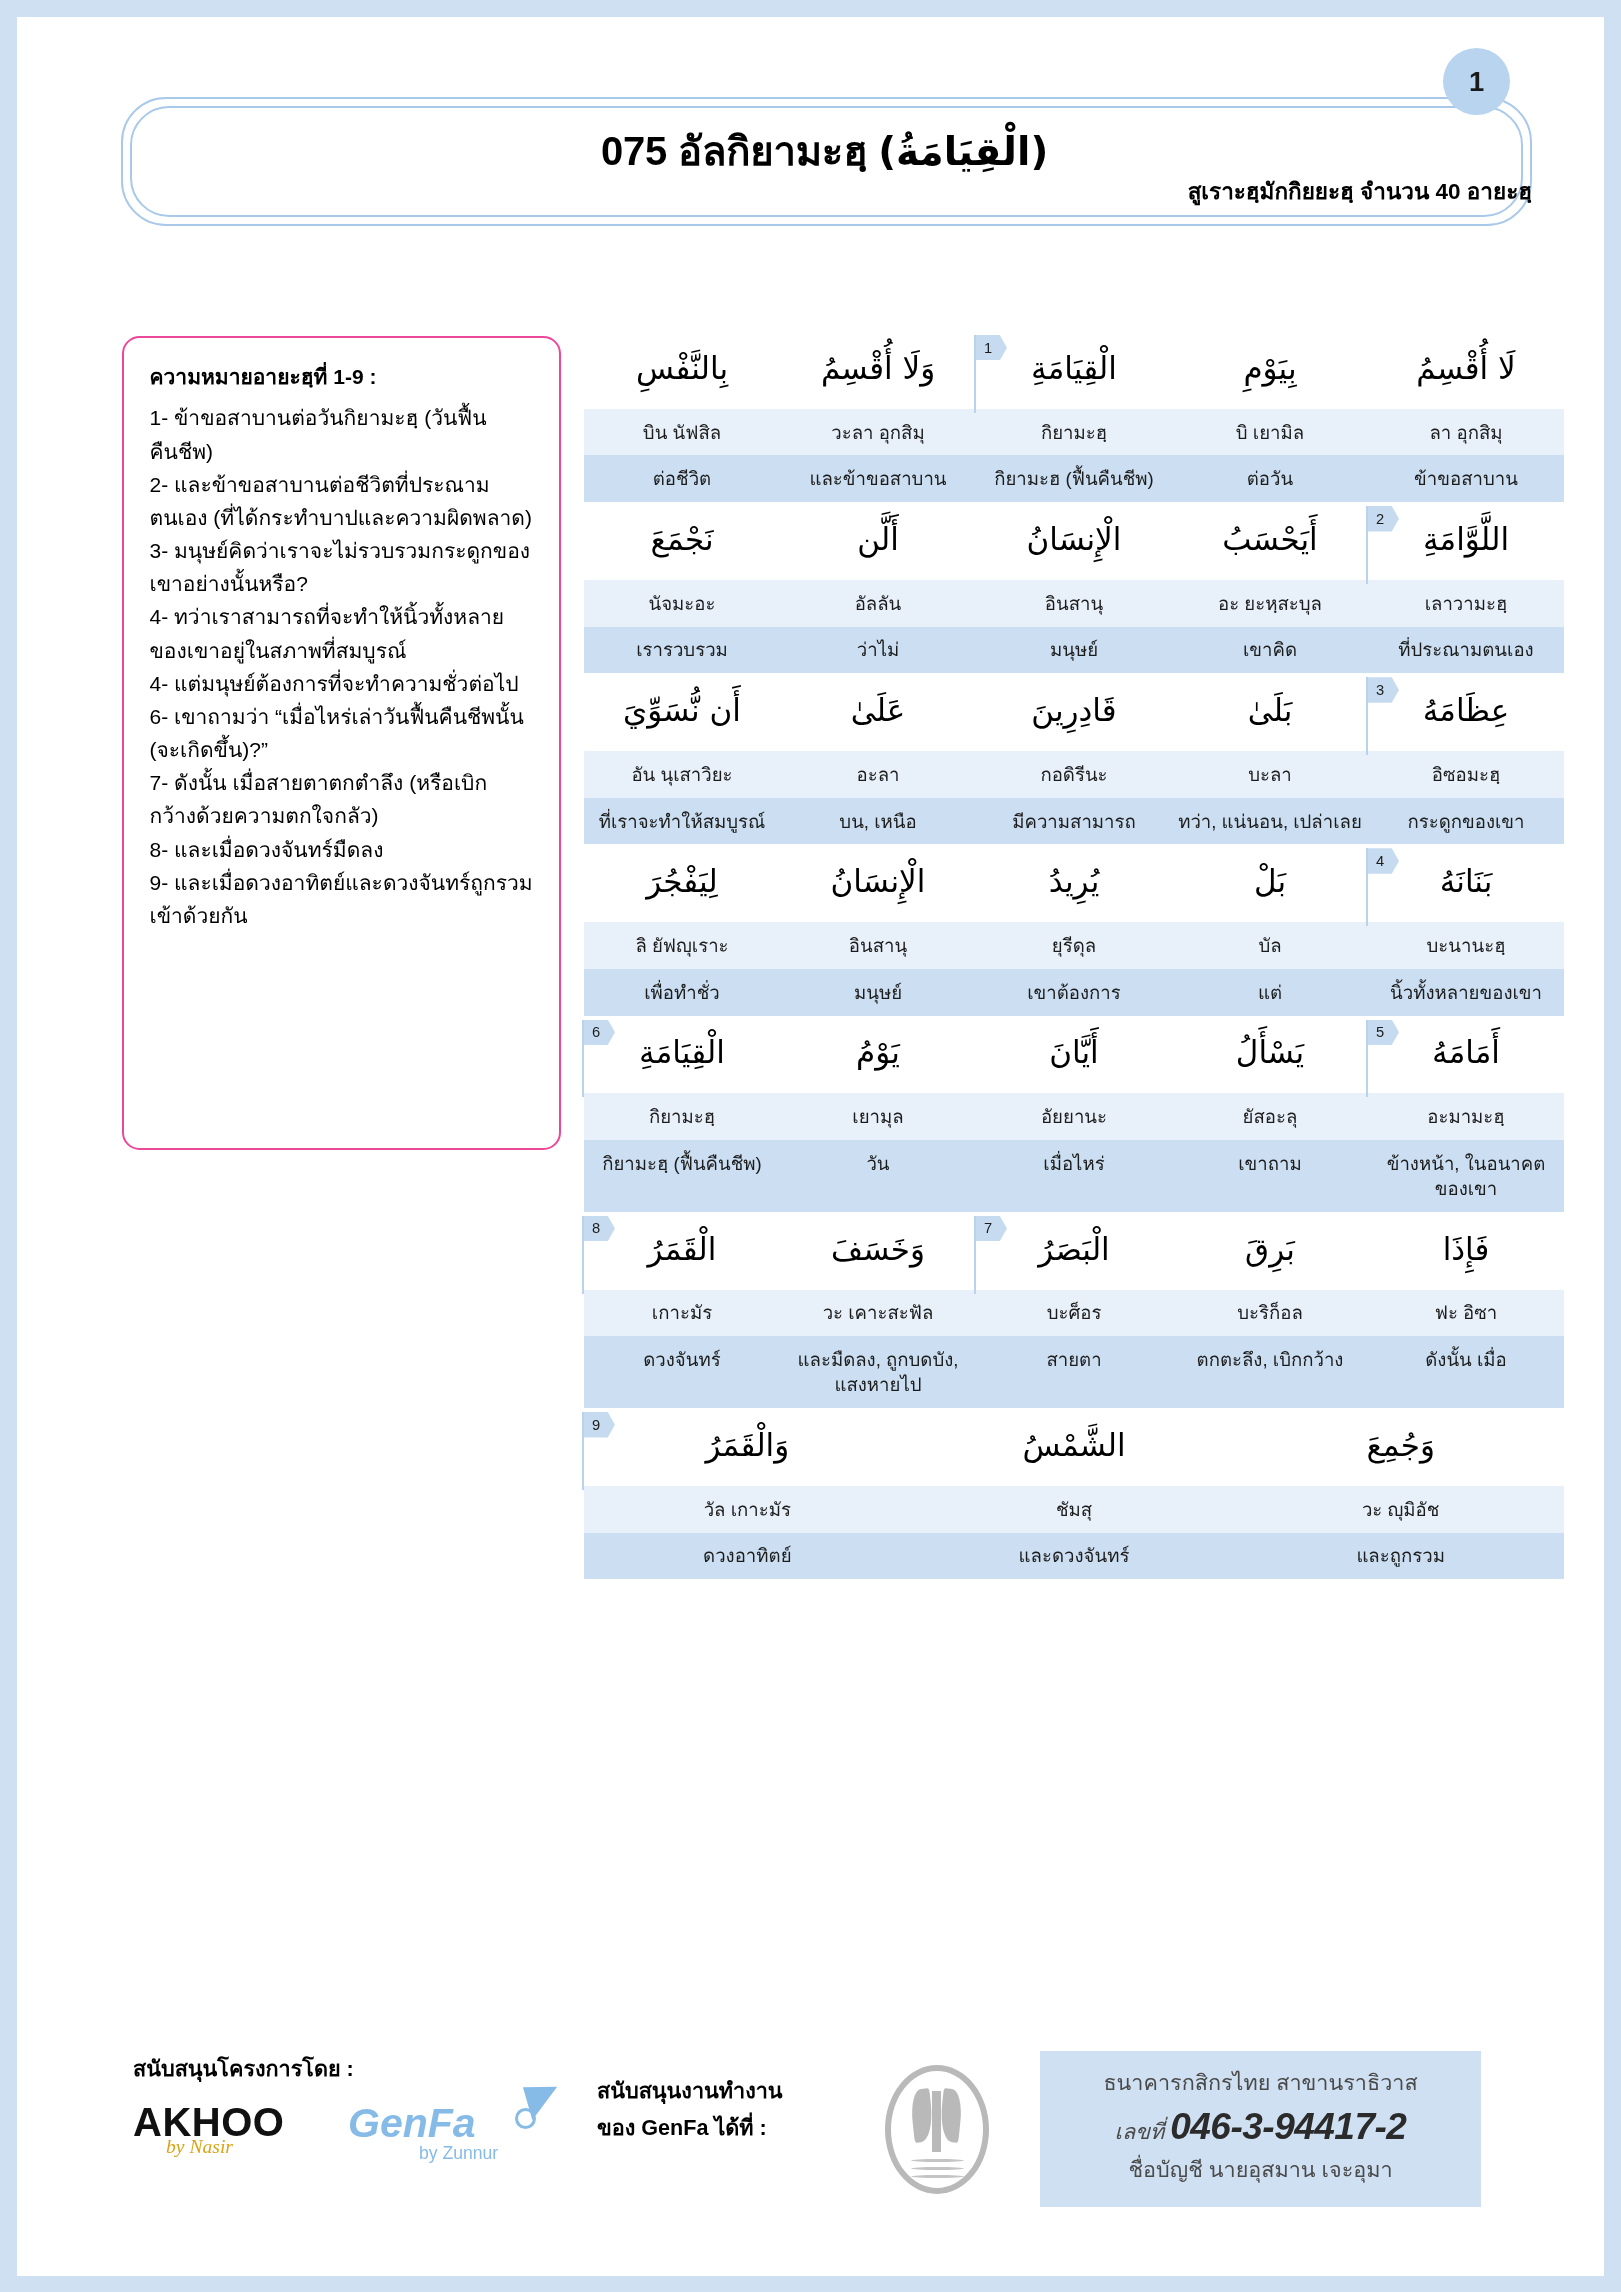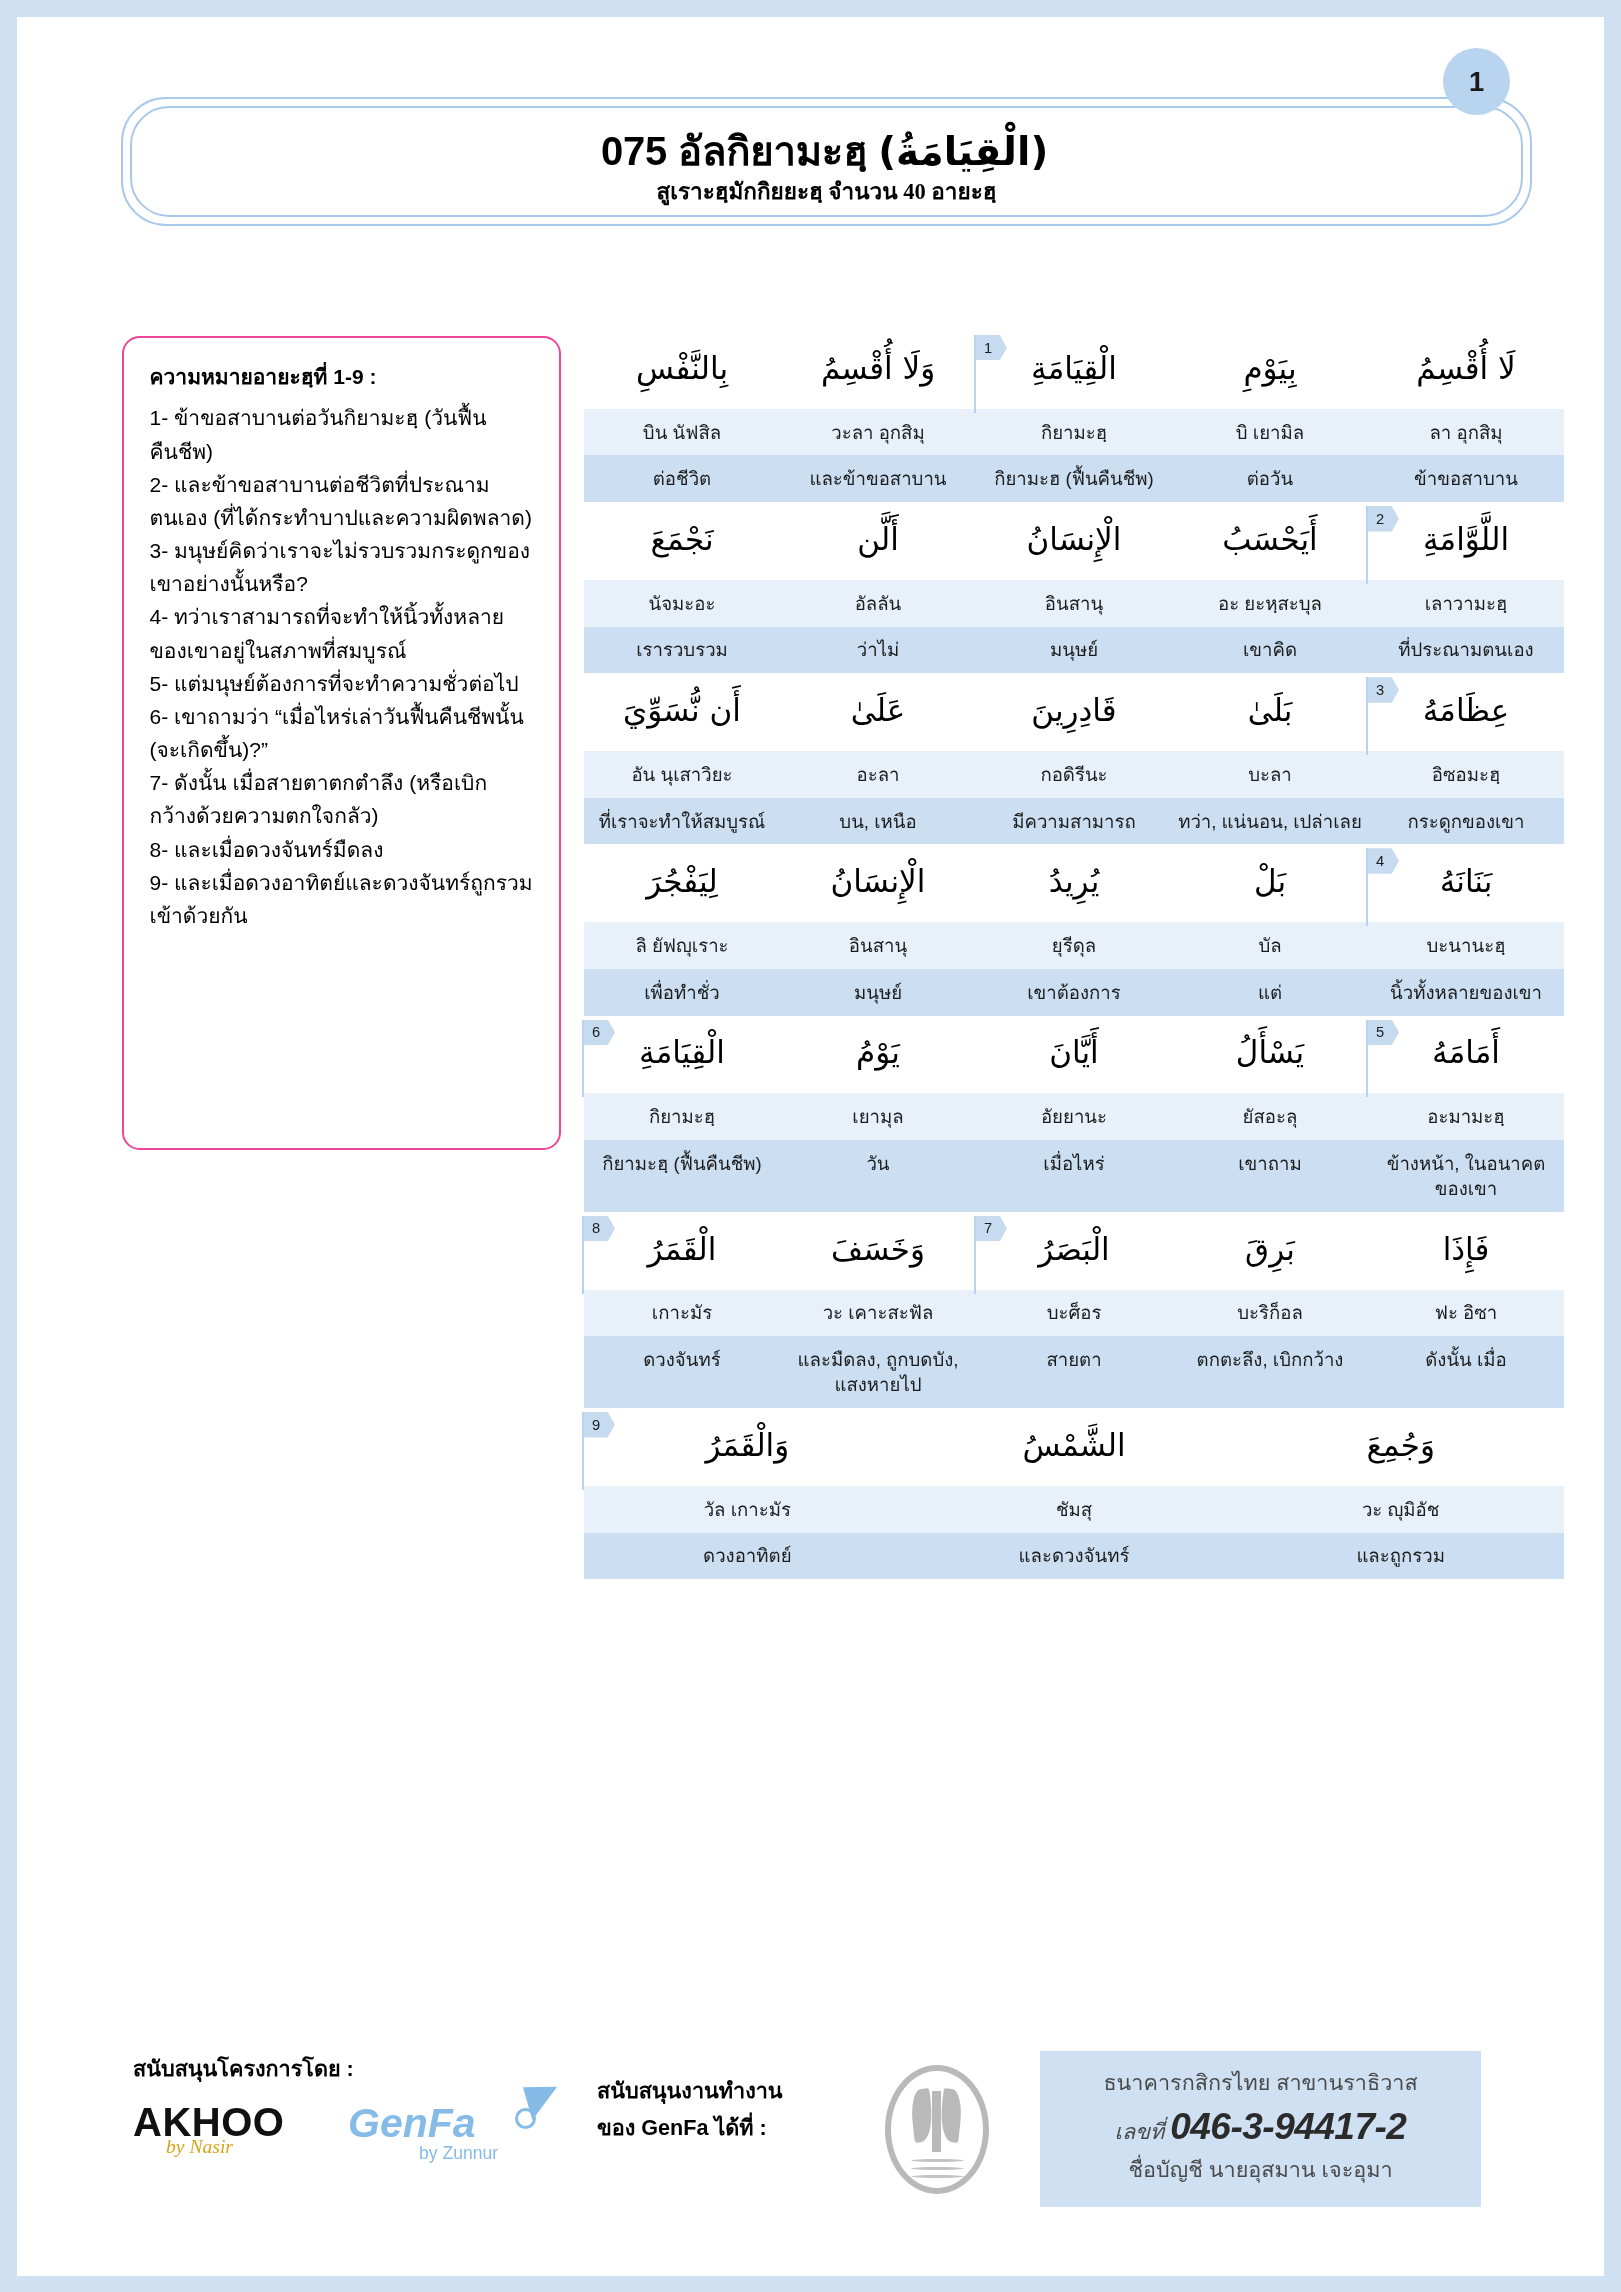--- a/index.html
+++ b/index.html
@@ -46,25 +46,24 @@
     white-space: nowrap;
   }
   .banner-title .arabic {
     font-family: "DejaVu Sans", sans-serif;
     font-size: 39px;
     direction: rtl;
   }
   .banner-sub {
     position: absolute;
     left: 0; right: 0; top: 76px;
-    text-align: center;
+    text-align: right;
     font-size: 22.5px;
     font-weight: bold;
     color: #000;
-    font-family: Liberation Serif, serif;
   }
   .page-badge {
     position: absolute;
     right: 94px; top: 31px;
     width: 67px; height: 67px;
     border-radius: 50%;
     background: #b8d4ee;
     color: #1a1a1a;
     font-size: 27.4px;
     font-weight: bold;
@@ -259,21 +258,21 @@
   </div>
   <div class="page-badge">1</div>
 
   <div class="meaning-box">
     <div class="meaning-title">ความหมายอายะฮฺที่ 1-9 :</div>
     <div id="meaning-lines">
           <div class="meaning-line">1-  ข้าขอสาบานต่อวันกิยามะฮฺ (วันฟื้นคืนชีพ)</div>
           <div class="meaning-line">2-  และข้าขอสาบานต่อชีวิตที่ประณามตนเอง (ที่ได้กระทำบาปและความผิดพลาด)</div>
           <div class="meaning-line">3-  มนุษย์คิดว่าเราจะไม่รวบรวมกระดูกของเขาอย่างนั้นหรือ?</div>
           <div class="meaning-line">4- ทว่าเราสามารถที่จะทำให้นิ้วทั้งหลายของเขาอยู่ในสภาพที่สมบูรณ์</div>
-          <div class="meaning-line">5-  แต่มนุษย์ต้องการที่จะทำความชั่วต่อไป</div>
+          <div class="meaning-line">4-  แต่มนุษย์ต้องการที่จะทำความชั่วต่อไป</div>
           <div class="meaning-line">6-  เขาถามว่า “เมื่อไหร่เล่าวันฟื้นคืนชีพนั้น (จะเกิดขึ้น)?”</div>
           <div class="meaning-line">7-  ดังนั้น เมื่อสายตาตกตำลึง (หรือเบิกกว้างด้วยความตกใจกลัว)</div>
           <div class="meaning-line">8- และเมื่อดวงจันทร์มืดลง</div>
           <div class="meaning-line">9- และเมื่อดวงอาทิตย์และดวงจันทร์ถูกรวมเข้าด้วยกัน</div>
         </div>
   </div>
 
   <div class="grid" id="verse-grid">
         <div class="vrow">
           <div class="ar-line">

